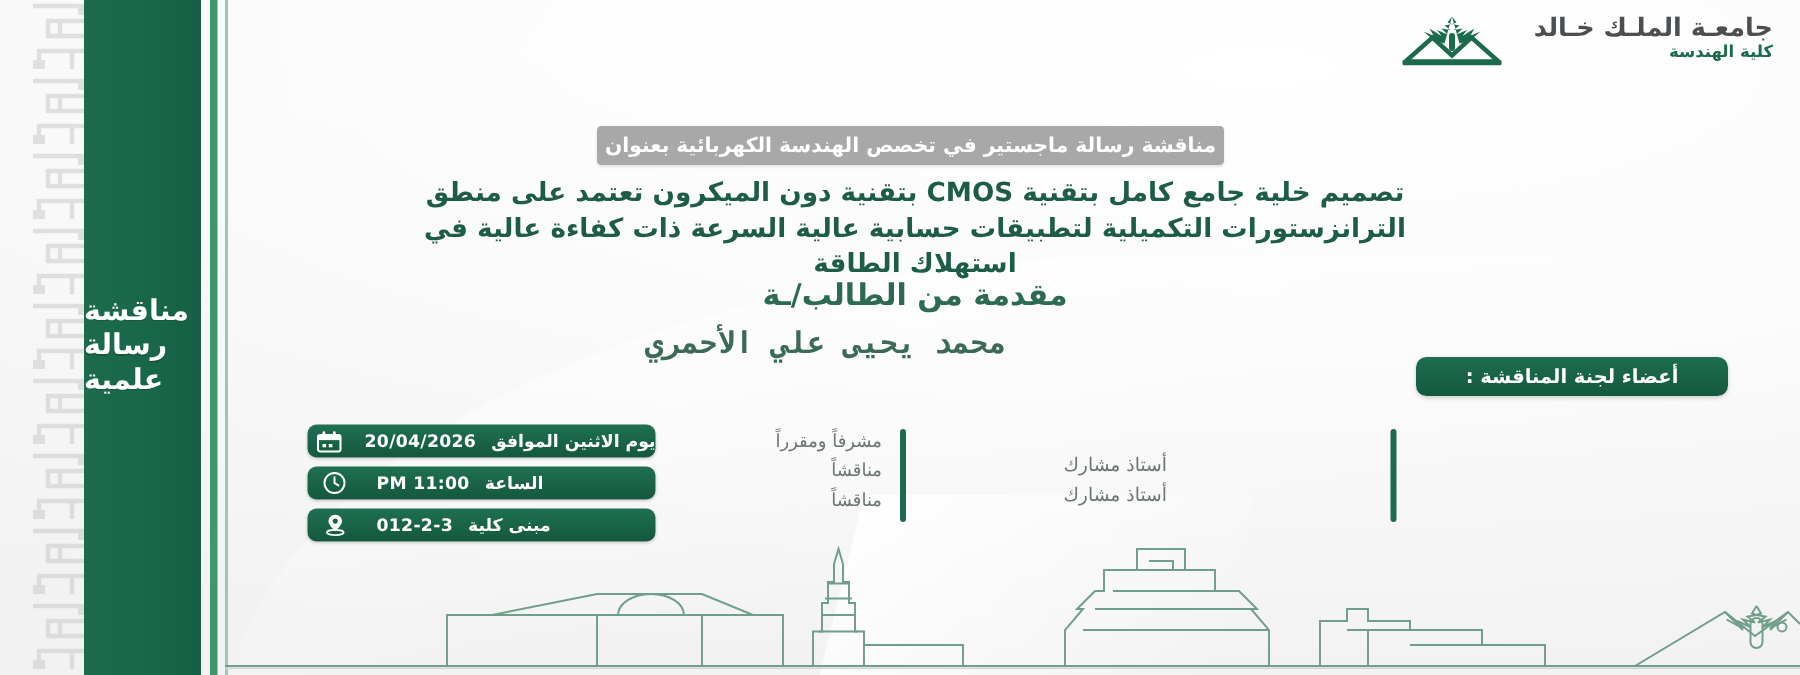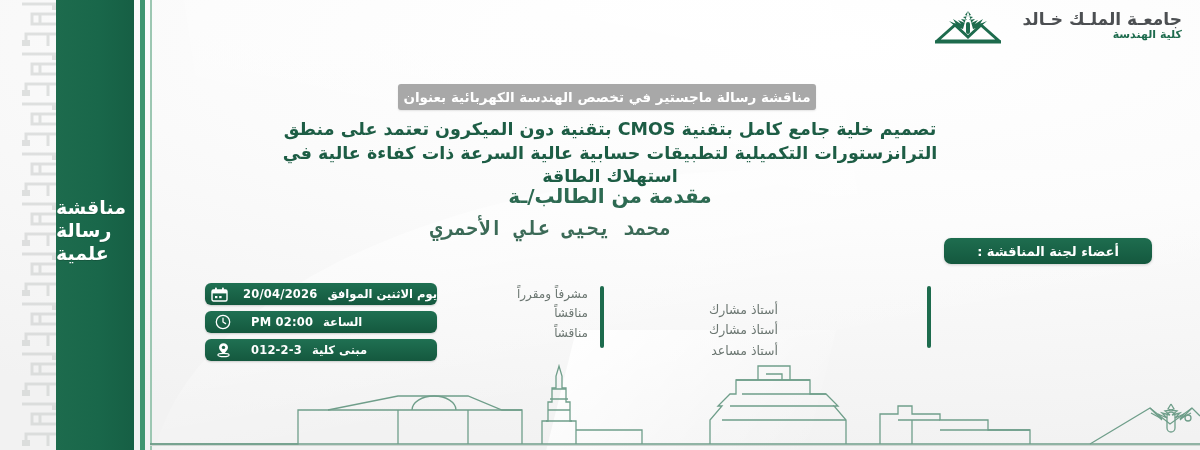--- a/index.html
+++ b/index.html
@@ -198,21 +198,20 @@
   <div class="student-label">مقدمة من الطالب/ـة</div>
   <div class="student-name">محمد يحيى علي الأحمري</div>
 
   <div class="committee-badge">أعضاء لجنة المناقشة :</div>
 
   <div class="bar bar-names"></div>
 
   <div class="ranks">
     <div>أستاذ مشارك</div>
     <div>أستاذ مشارك</div>
-    <div>أستاذ مساعد</div>
   </div>
 
   <div class="bar bar-roles"></div>
   <div class="roles">
     <div>مشرفاً ومقرراً</div>
     <div>مناقشاً</div>
     <div>مناقشاً</div>
   </div>
 
   <div class="pills">
@@ -230,21 +229,21 @@
           <rect x="11" y="0.5" width="1.8" height="3.2" rx="0.8" fill="#ffffff"></rect>
           <rect x="4" y="9" width="2.4" height="2.2" fill="#ffffff"></rect>
           <rect x="8.2" y="9" width="2.4" height="2.2" fill="#ffffff"></rect>
         </svg>
       </div>
     </div>
 
     <div class="pill">
       <div class="pill-text">
         <span>الساعة</span>
-        <span class="pill-value">02:00 PM</span>
+        <span class="pill-value">11:00 PM</span>
       </div>
       <div class="pill-icon">
         <svg width="16" height="16" viewBox="0 0 16 16">
           <circle cx="8" cy="8" r="6.7" fill="none" stroke="#ffffff" stroke-width="1.3"></circle>
           <path d="M8 4.2 V8 L10.6 9.6" fill="none" stroke="#ffffff" stroke-width="1.3" stroke-linecap="round"></path>
         </svg>
       </div>
     </div>
 
     <div class="pill">

